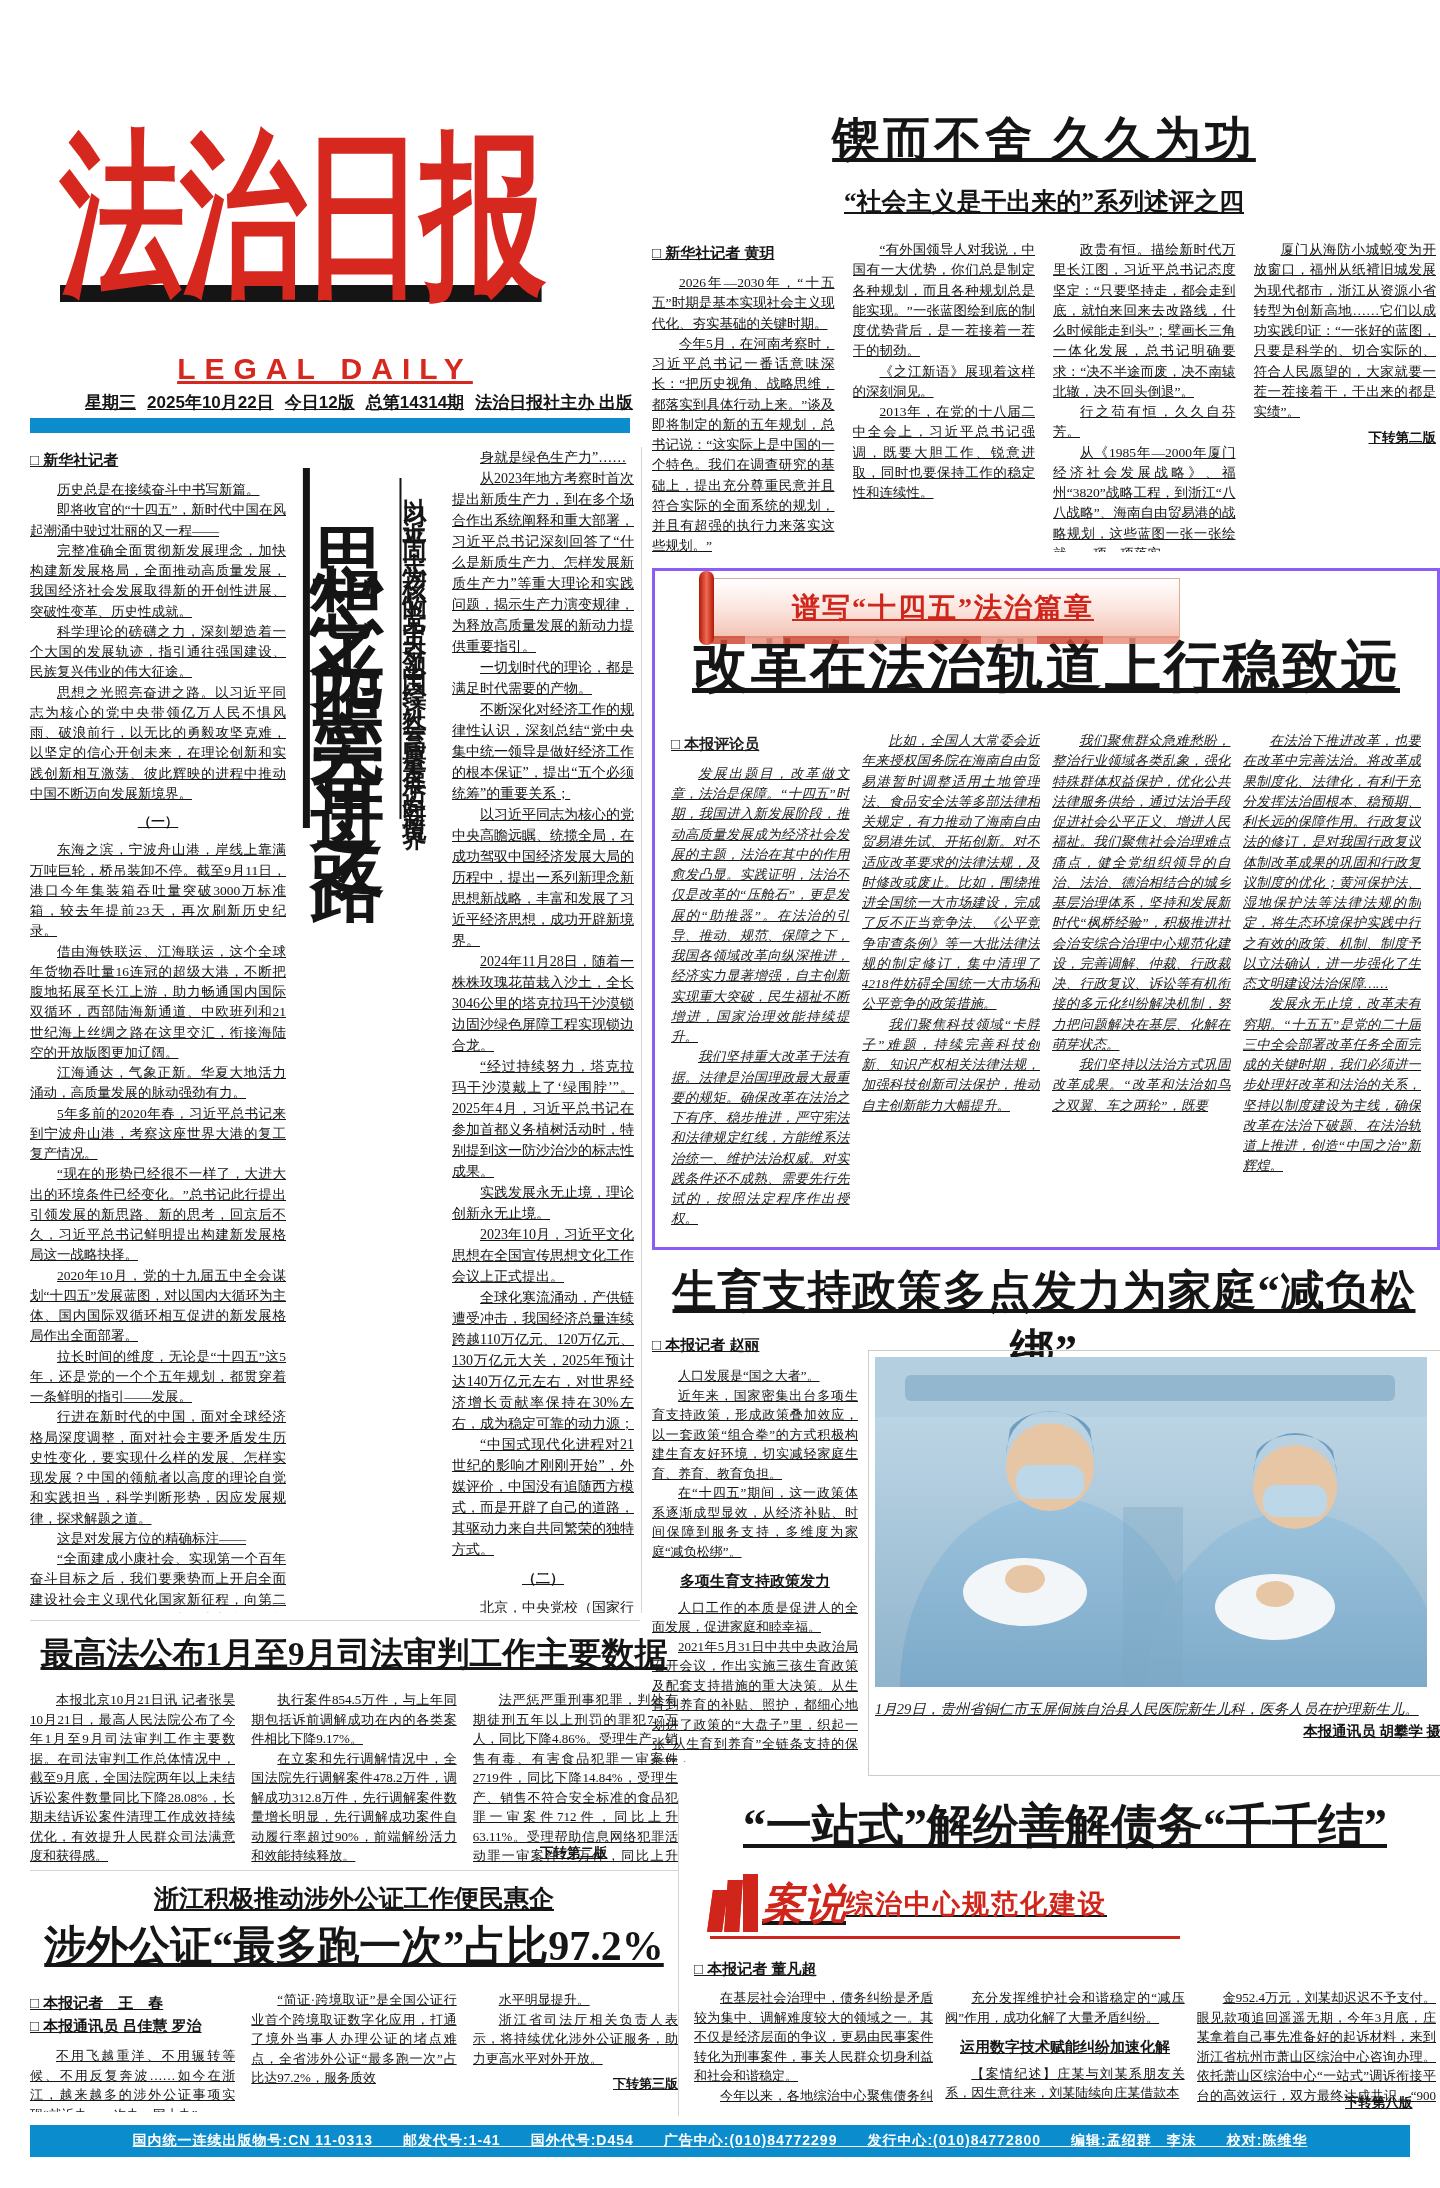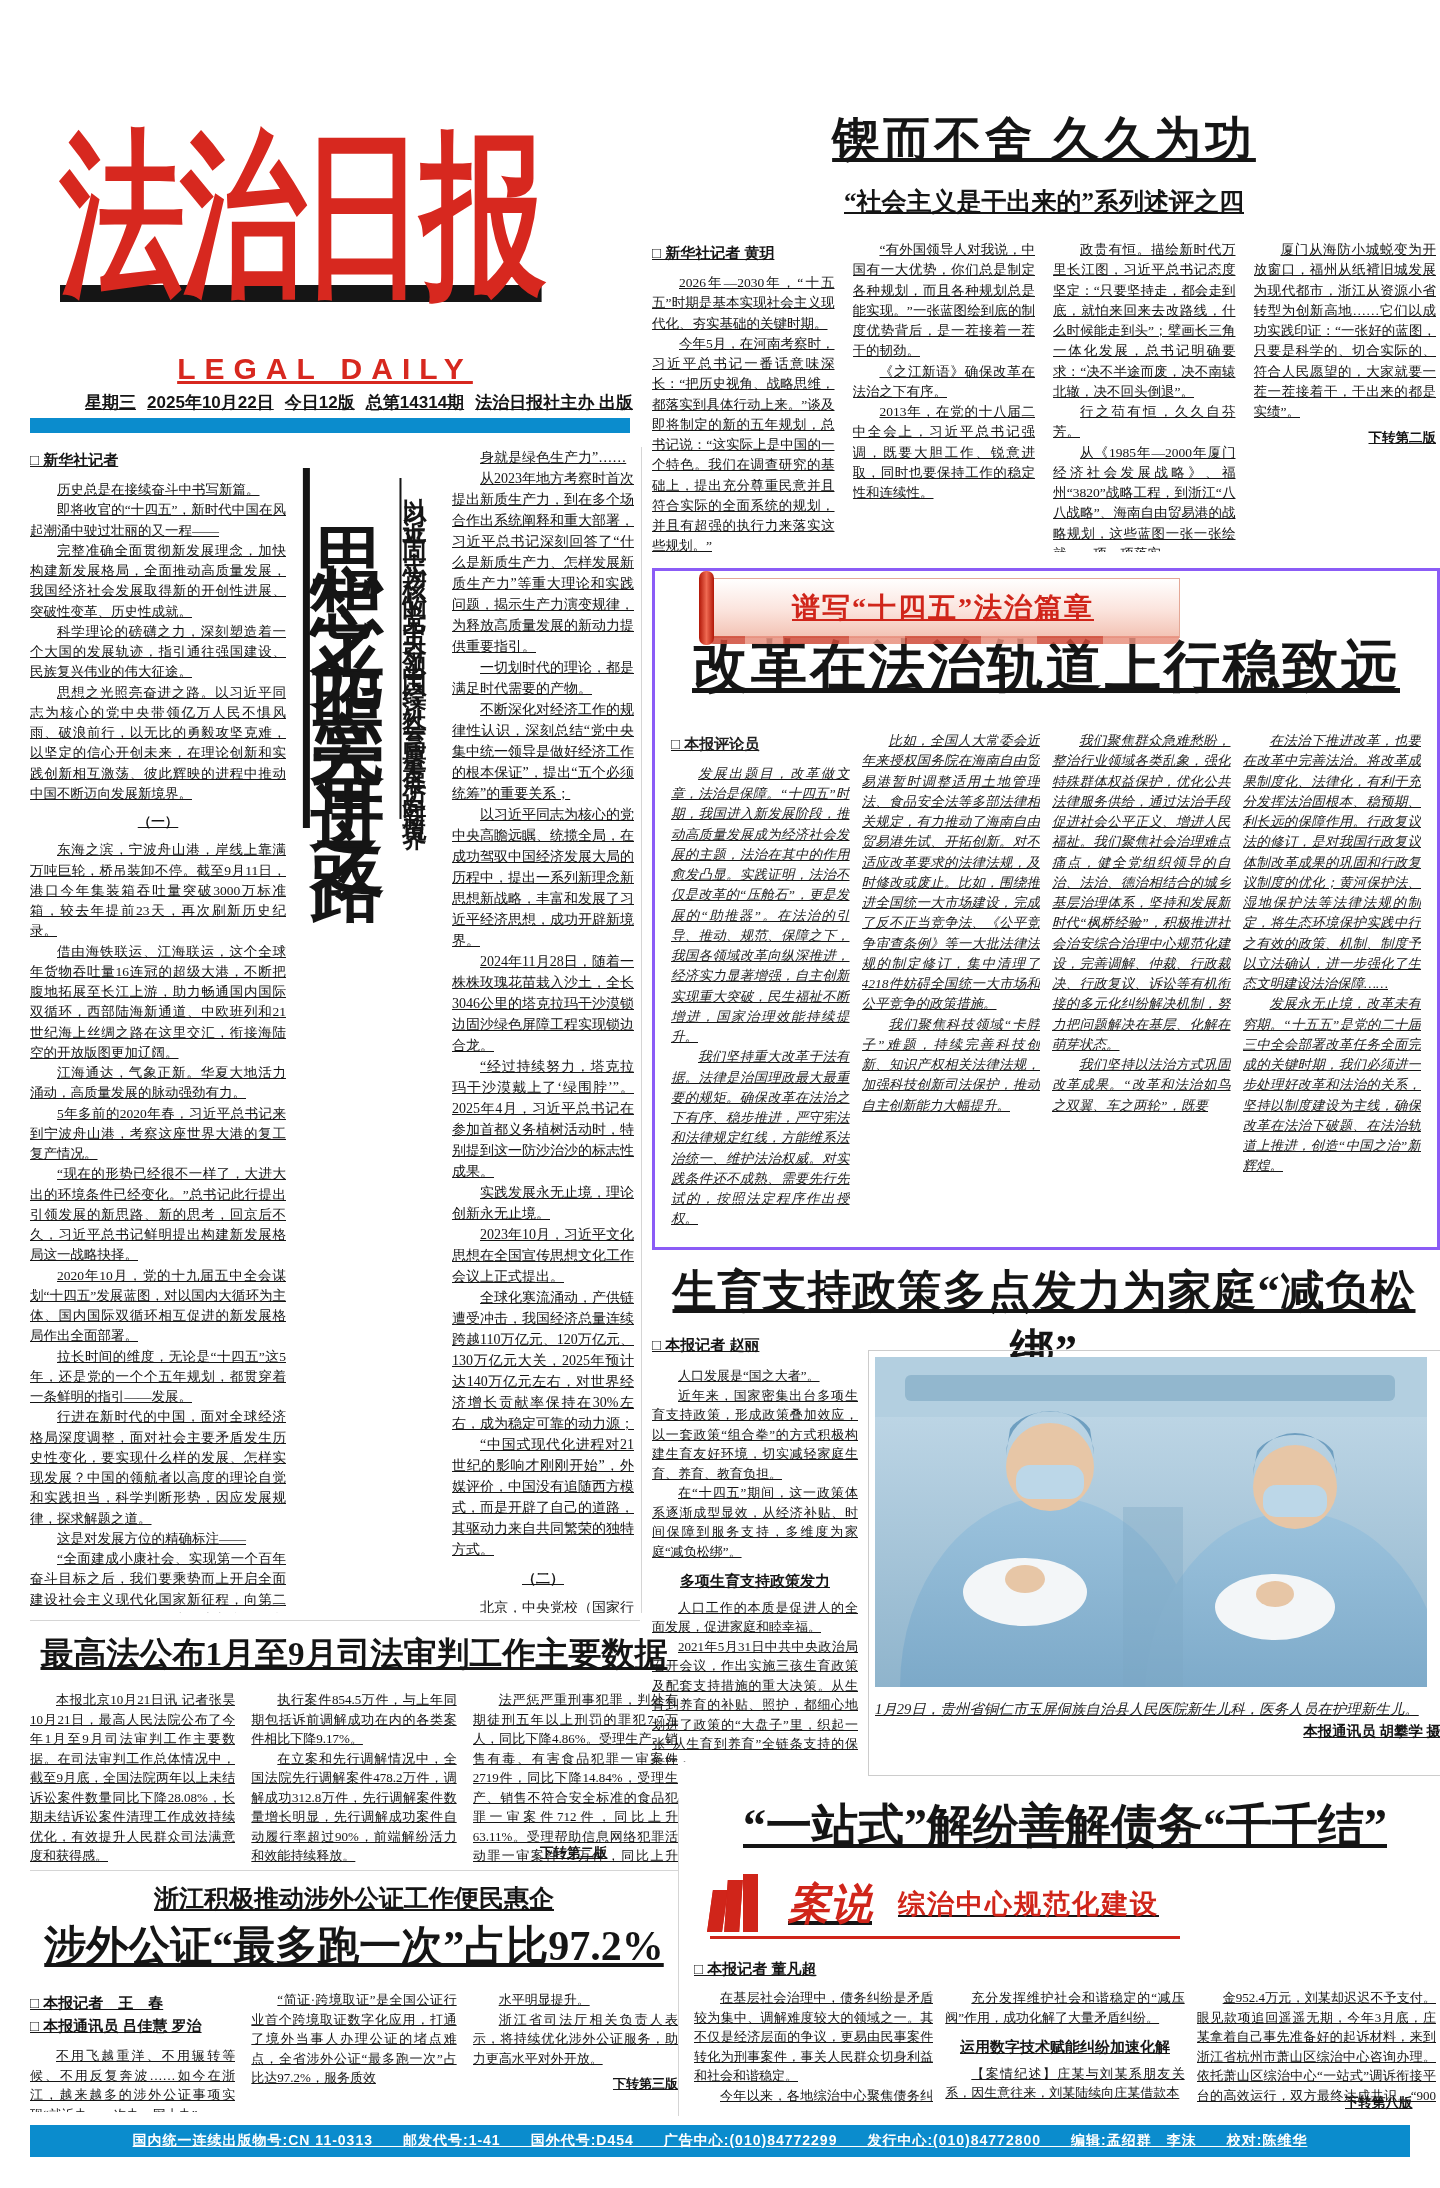--- a/index.html
+++ b/index.html
@@ -77,21 +77,21 @@
     <div class="cols body-txt" style="margin-top:22px;gap:18px;height:312px;">
       <div style="flex:1;">
         <div class="byline">□ 新华社记者 黄玥</div>
         <div>
             <p>2026年—2030年，“十五五”时期是基本实现社会主义现代化、夯实基础的关键时期。</p>
             <p>今年5月，在河南考察时，习近平总书记一番话意味深长：“把历史视角、战略思维，都落实到具体行动上来。”谈及即将制定的新的五年规划，总书记说：“这实际上是中国的一个特色。我们在调查研究的基础上，提出充分尊重民意并且符合实际的全面系统的规划，并且有超强的执行力来落实这些规划。”</p>
           </div>
       </div>
       <div style="flex:1;">
           <p>“有外国领导人对我说，中国有一大优势，你们总是制定各种规划，而且各种规划总是能实现。”一张蓝图绘到底的制度优势背后，是一茬接着一茬干的韧劲。</p>
-          <p>《之江新语》确保改革在法治之下有序。</p>
+          <p>《之江新语》展现着这样的深刻洞见。</p>
           <p>2013年，在党的十八届二中全会上，习近平总书记强调，既要大胆工作、锐意进取，同时也要保持工作的稳定性和连续性。</p>
         </div>
       <div style="flex:1;">
           <p>政贵有恒。描绘新时代万里长江图，习近平总书记态度坚定：“只要坚持走，都会走到底，就怕来回来去改路线，什么时候能走到头”；擘画长三角一体化发展，总书记明确要求：“决不半途而废，决不南辕北辙，决不回头倒退”。</p>
           <p>行之苟有恒，久久自芬芳。</p>
           <p>从《1985年—2000年厦门经济社会发展战略》、福州“3820”战略工程，到浙江“八八战略”、海南自由贸易港的战略规划，这些蓝图一张一张绘就、一项一项落实。</p>
         </div>
       <div style="flex:1;">
           <p>厦门从海防小城蜕变为开放窗口，福州从纸褙旧城发展为现代都市，浙江从资源小省转型为创新高地……它们以成功实践印证：“一张好的蓝图，只要是科学的、切合实际的、符合人民愿望的，大家就要一茬一茬接着干，干出来的都是实绩”。</p>
           <p class="turn">下转第二版</p>
@@ -255,21 +255,21 @@
       </div>
     <div style="flex:1;">
         <p>水平明显提升。</p>
         <p>浙江省司法厅相关负责人表示，将持续优化涉外公证服务，助力更高水平对外开放。</p>
         <p class="turn">下转第三版</p>
       </div>
   </div>
 
   <div class="abs hairline" style="left:678px;top:1798px;width:1px;height:318px;"></div>
   <div class="abs h-serif" style="left:694px;top:1795px;width:742px;font-size:46px;">“一站式”解纷善解债务“千千结”</div>
-  <div class="abs" style="left:710px;top:1872px;width:470px;height:64px;display:flex;align-items:center;gap:26px;border-bottom:3px solid #d0251a;">
+  <div class="abs" style="left:710px;top:1872px;width:470px;height:64px;display:flex;align-items:center;gap:0;border-bottom:3px solid #d0251a;">
     <div class="logo-books">
       <span style="left:0;height:40px;transform:skewX(-8deg);"></span>
       <span style="left:16px;height:50px;transform:skewX(-4deg);"></span>
       <span style="left:33px;height:56px;"></span>
     </div>
     <span class="logo-name">案说</span>
     <span class="logo-topic">综治中心规范化建设</span>
   </div>
   <div class="abs byline" style="left:694px;top:1956px;">□ 本报记者 董凡超</div>
   <div class="abs cols body-txt" style="left:694px;top:1988px;width:742px;height:118px;gap:12px;font-size:13px;">

